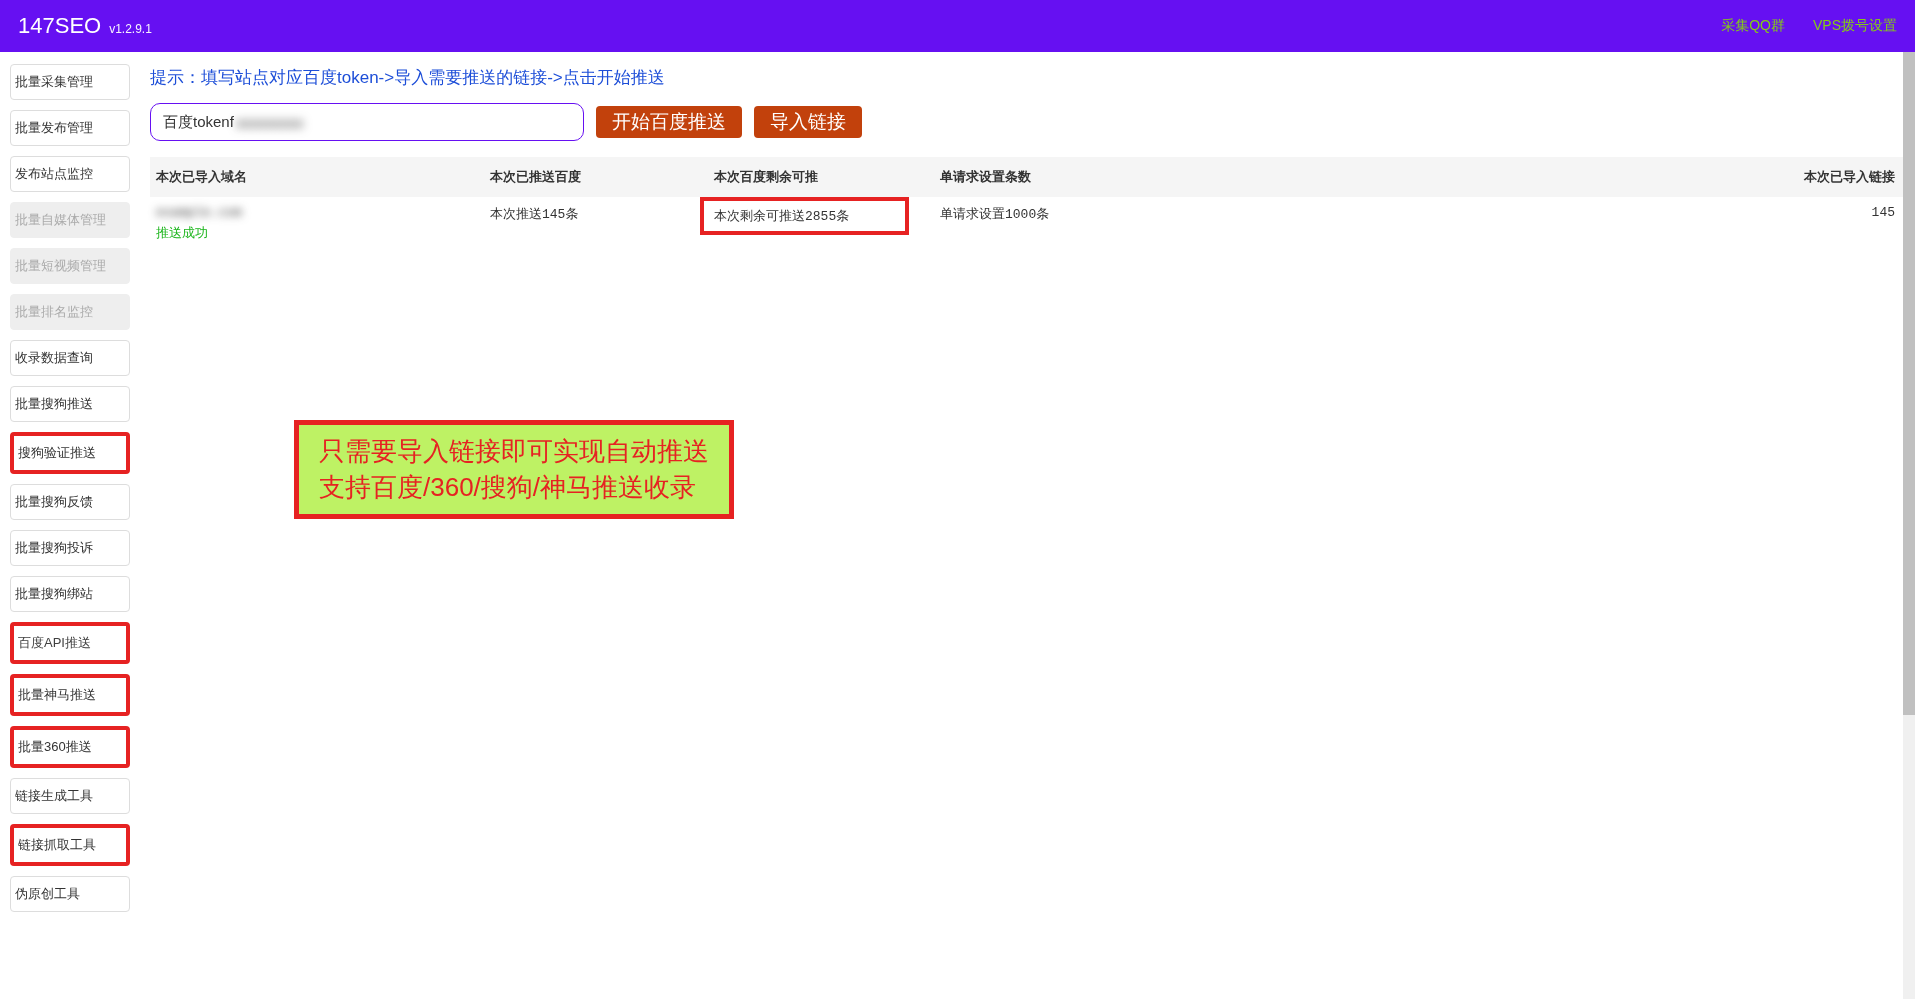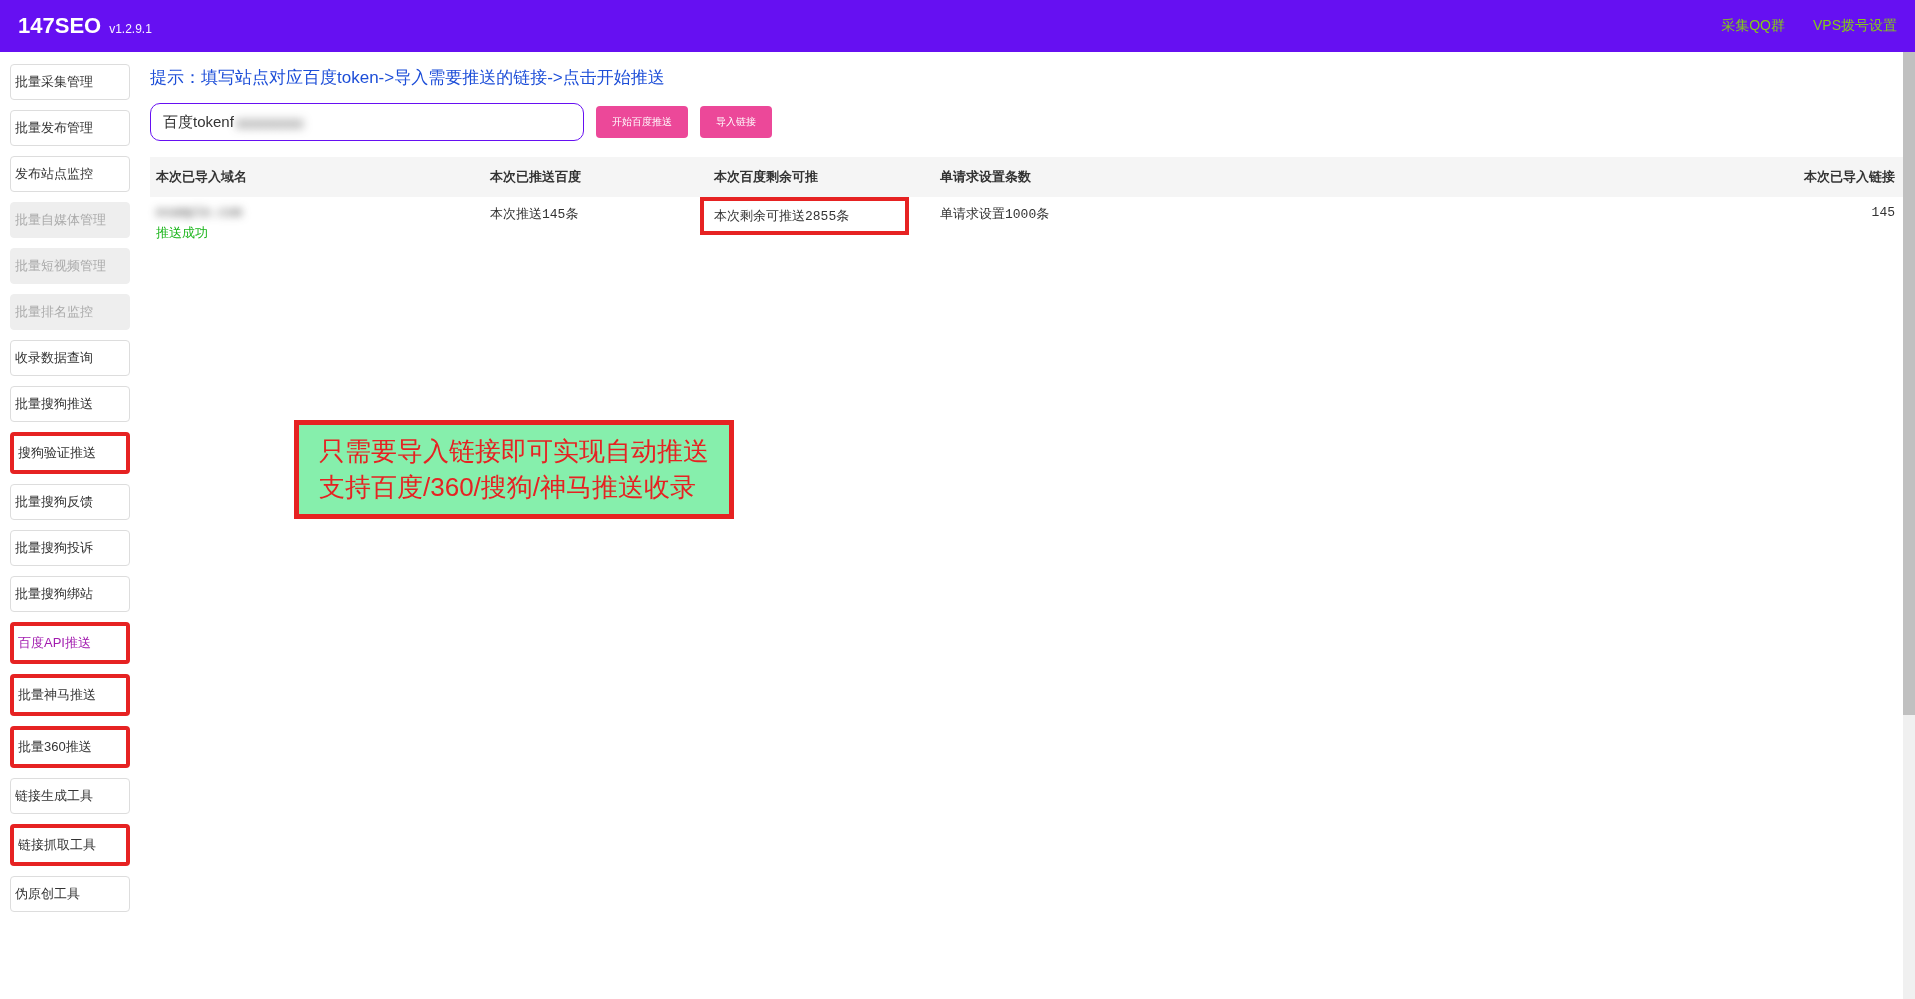--- a/index.html
+++ b/index.html
@@ -22,21 +22,21 @@
       justify-content: space-between;
       padding: 0 18px;
     }
     .header-left {
       display: flex;
       align-items: baseline;
       gap: 8px;
     }
     .app-title {
       font-size: 22px;
-      font-weight: bold;
+      font-weight: normal;
     }
     .app-version {
       font-size: 12px;
       opacity: 0.95;
     }
     .header-right {
       display: flex;
       gap: 28px;
       font-size: 14px;
     }
@@ -69,21 +69,21 @@
       white-space: nowrap;
       padding: 0 4px;
     }
     .sidebar-item.disabled {
       background: #eee;
       color: #aaa;
       cursor: default;
       border-color: #eee;
     }
     .sidebar-item.active-purple {
-      color: #a21caf;
+      color: #404040;
     }
     .sidebar-item.highlighted {
       border: 4px solid #e62222;
       height: 42px;
     }
     .main {
       flex: 1;
       padding: 14px 0 0 10px;
       position: relative;
       overflow: hidden;
@@ -104,25 +104,25 @@
       height: 38px;
       border: 1px solid #6610f2;
       border-radius: 10px;
       padding: 0 12px;
       font-size: 15px;
       outline: none;
     }
     .btn {
       height: 32px;
       padding: 0 16px;
-      background: #ec4899;
+      background: #c2410c;
       color: #fff;
       border: none;
       border-radius: 4px;
-      font-size: 10px;
+      font-size: 19px;
       cursor: pointer;
     }
     .table-wrap {
       width: 100%;
       font-family: Liberation Mono, monospace;
     }
     .table-header {
       display: flex;
       background: #f5f5f5;
       height: 40px;
@@ -167,21 +167,21 @@
     }
     .annotation-box {
       position: absolute;
       left: 154px;
       top: 368px;
       border: 5px solid #e62222;
       padding: 8px 20px;
       color: #e62222;
       font-size: 26px;
       line-height: 1.4;
-      background: #86efac;
+      background: #bef264;
     }
     .input-blur {
       display: inline-block;
       filter: blur(5px);
       user-select: none;
       margin-left: 2px;
     }
     .scrollbar-track {
       position: fixed;
       right: 0;

